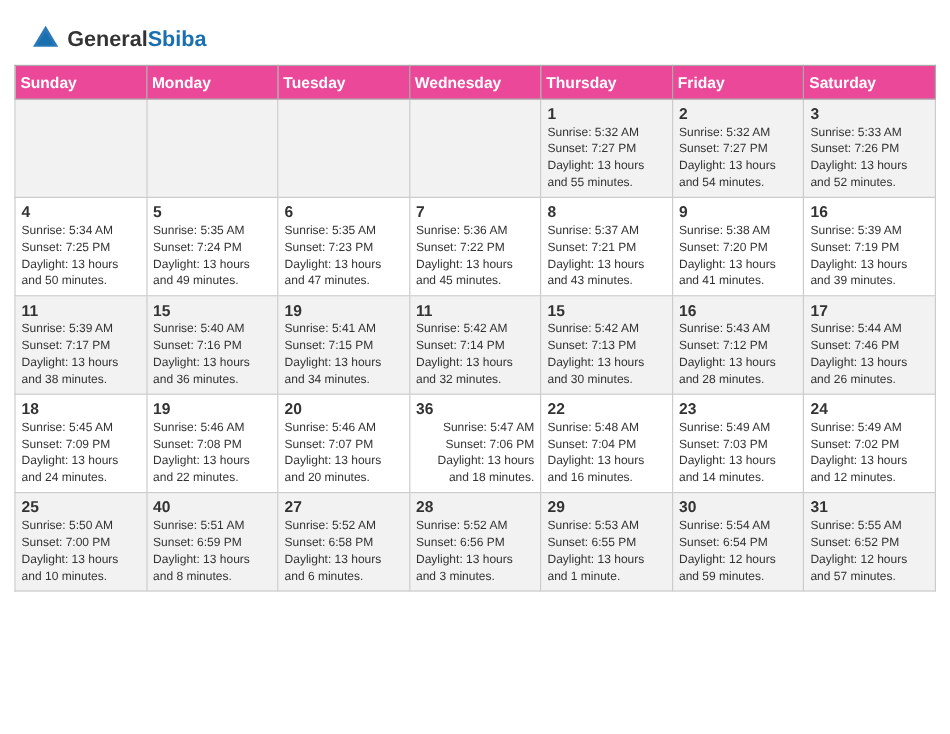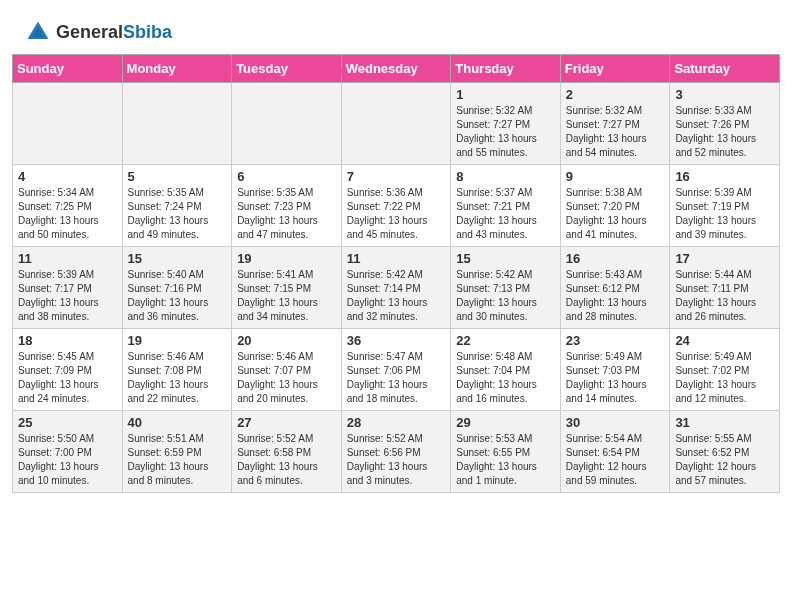--- a/index.html
+++ b/index.html
@@ -243,28 +243,28 @@
           <td>
             <span class="day-num">15</span>
             <div class="cell-info" style="white-space: pre-line;">Sunrise: 5:42 AM
 Sunset: 7:13 PM
 Daylight: 13 hours
 and 30 minutes.</div>
           </td>
           <td>
             <span class="day-num">16</span>
             <div class="cell-info" style="white-space: pre-line;">Sunrise: 5:43 AM
-Sunset: 6:12 PM
+Sunset: 7:12 PM
 Daylight: 13 hours
 and 28 minutes.</div>
           </td>
           <td>
             <span class="day-num">17</span>
             <div class="cell-info" style="white-space: pre-line;">Sunrise: 5:44 AM
-Sunset: 7:11 PM
+Sunset: 7:46 PM
 Daylight: 13 hours
 and 26 minutes.</div>
           </td>
         </tr>
         <tr>
           <td>
             <span class="day-num">18</span>
             <div class="cell-info" style="white-space: pre-line;">Sunrise: 5:45 AM
 Sunset: 7:09 PM
 Daylight: 13 hours
@@ -279,21 +279,21 @@
           </td>
           <td>
             <span class="day-num">20</span>
             <div class="cell-info" style="white-space: pre-line;">Sunrise: 5:46 AM
 Sunset: 7:07 PM
 Daylight: 13 hours
 and 20 minutes.</div>
           </td>
           <td>
             <span class="day-num">36</span>
-            <div class="cell-info" style="white-space: pre-line;">Sunrise: 5:47 AM
+            <div class="cell-info" style="white-space: pre-line; text-align: right;">Sunrise: 5:47 AM
 Sunset: 7:06 PM
 Daylight: 13 hours
 and 18 minutes.</div>
           </td>
           <td>
             <span class="day-num">22</span>
             <div class="cell-info" style="white-space: pre-line;">Sunrise: 5:48 AM
 Sunset: 7:04 PM
 Daylight: 13 hours
 and 16 minutes.</div>

